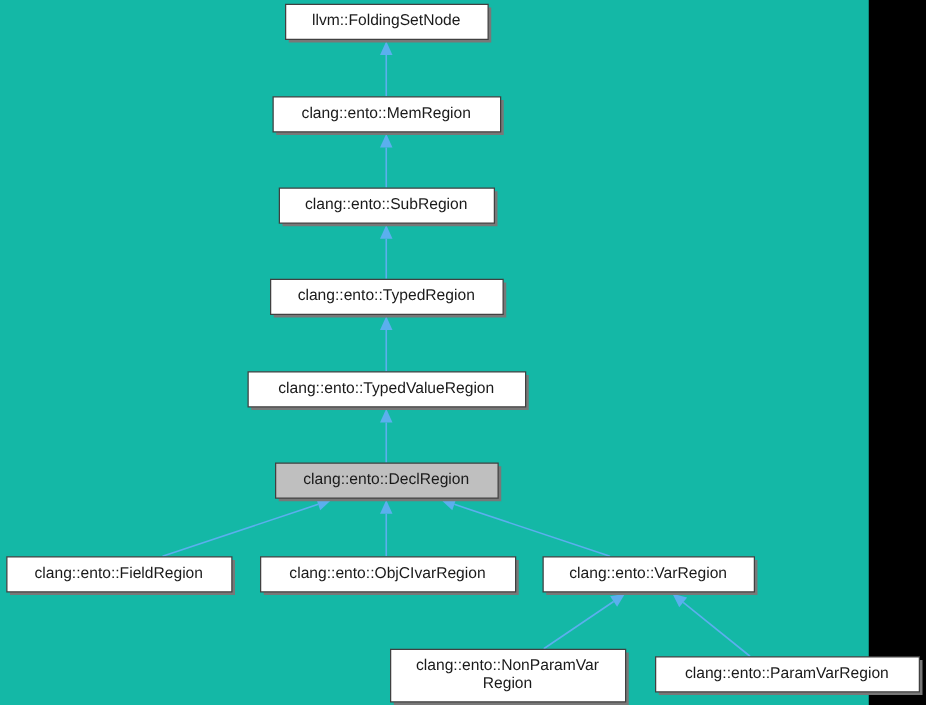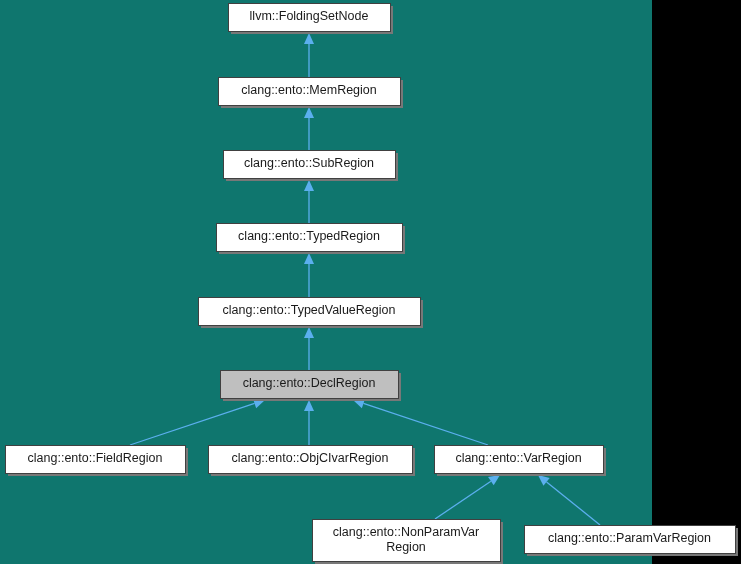--- a/index.html
+++ b/index.html
@@ -9,24 +9,23 @@
     background: #000000;
   }
   body {
     width: 741px;
     height: 564px;
     overflow: hidden;
     font-family: "Liberation Sans", sans-serif;
   }
   #diagram-root {
     position: relative;
-    width: 632px;
+    width: 695px;
     height: 564px;
-    background: #0f766e;
-    padding-left: 20px;
+    background: #14b8a6;
   }
   svg#graph {
     position: absolute;
     top: 0;
     left: 0;
     width: 741px;
     height: 564px;
     display: block;
   }
   .node-box {

